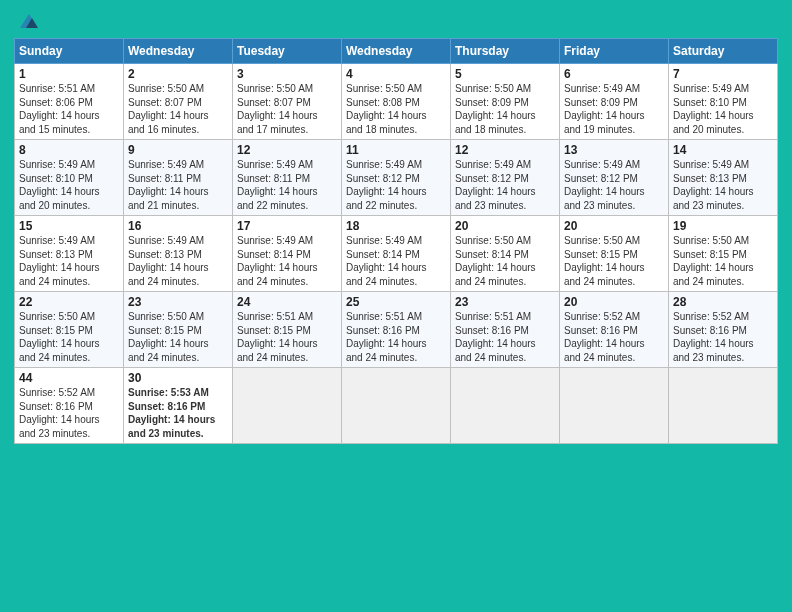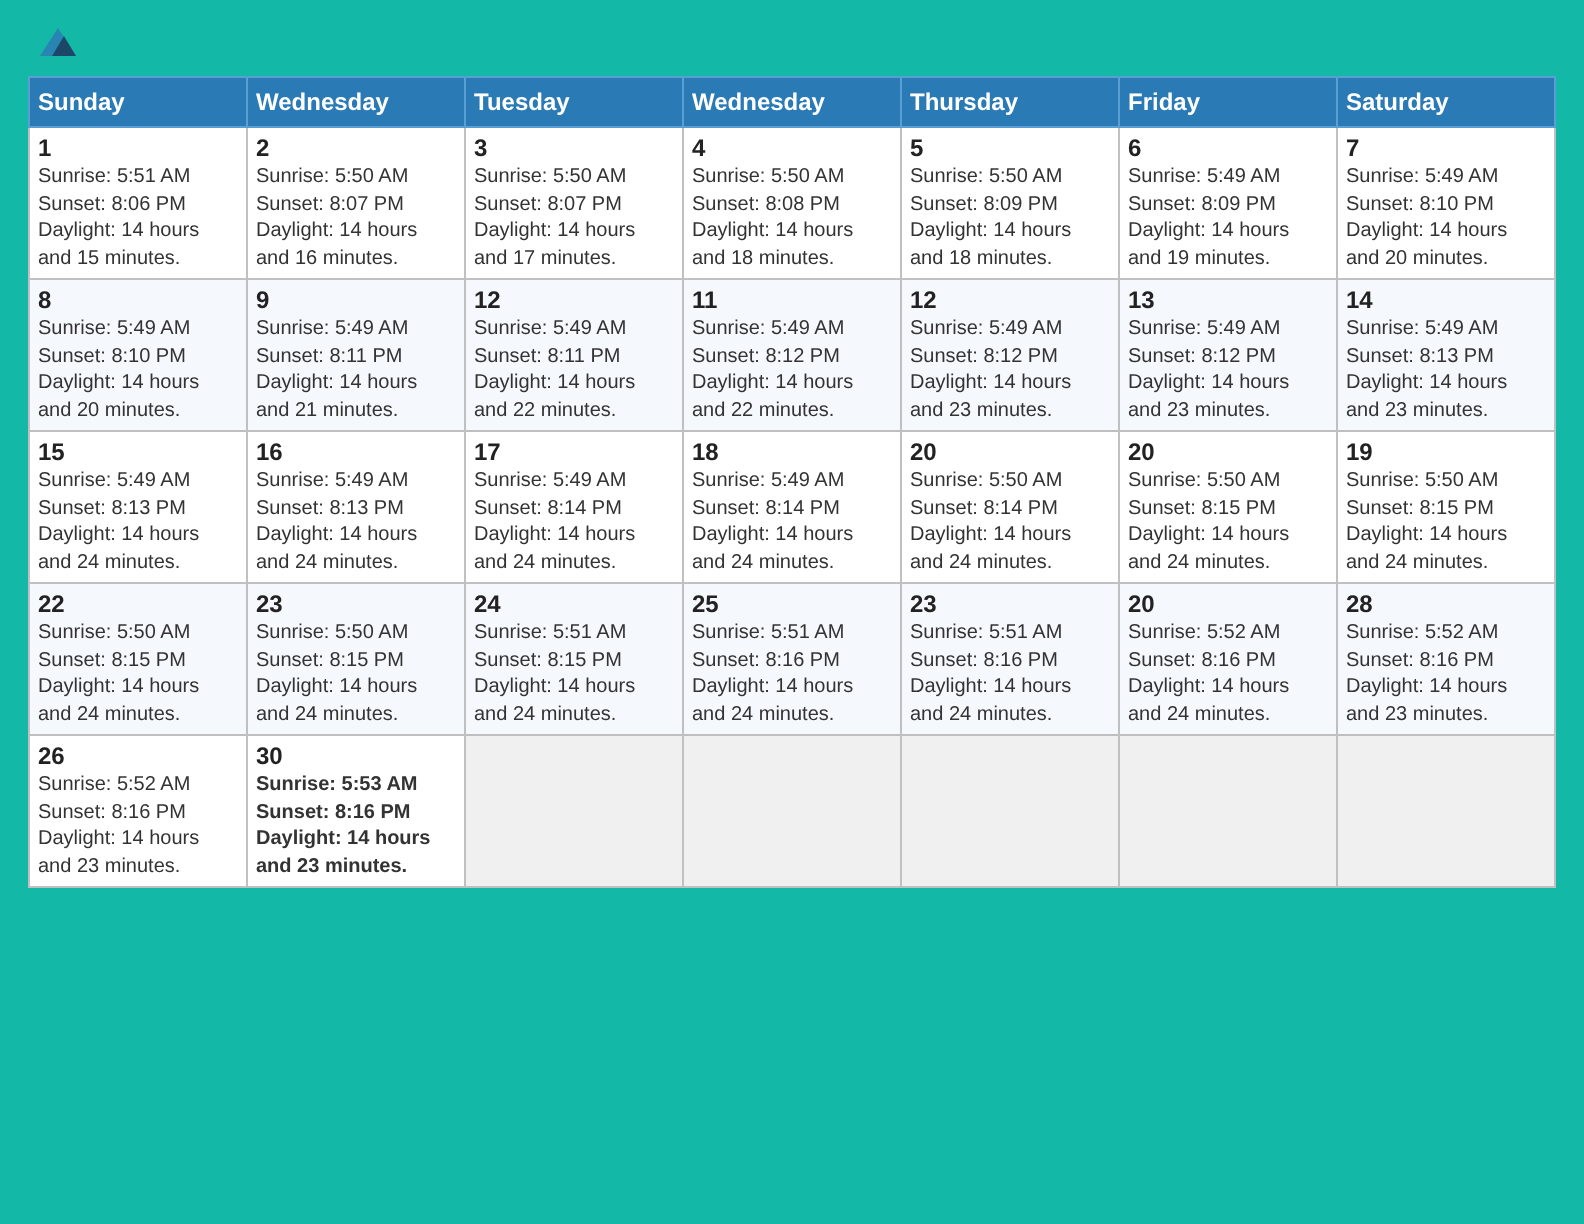--- a/index.html
+++ b/index.html
@@ -339,21 +339,21 @@
           <td>
             <span class="day-num">28</span>
             <div class="day-info" style="white-space: pre-line;">Sunrise: 5:52 AM
 Sunset: 8:16 PM
 Daylight: 14 hours
 and 23 minutes.</div>
           </td>
         </tr>
         <tr>
           <td>
-            <span class="day-num">26</span>
+            <span class="day-num">44</span>
             <div class="day-info" style="white-space: pre-line;">Sunrise: 5:52 AM
 Sunset: 8:16 PM
 Daylight: 14 hours
 and 23 minutes.</div>
           </td>
           <td>
             <span class="day-num">30</span>
             <div class="day-info" style="white-space: pre-line; font-weight: bold;">Sunrise: 5:53 AM
 Sunset: 8:16 PM
 Daylight: 14 hours

